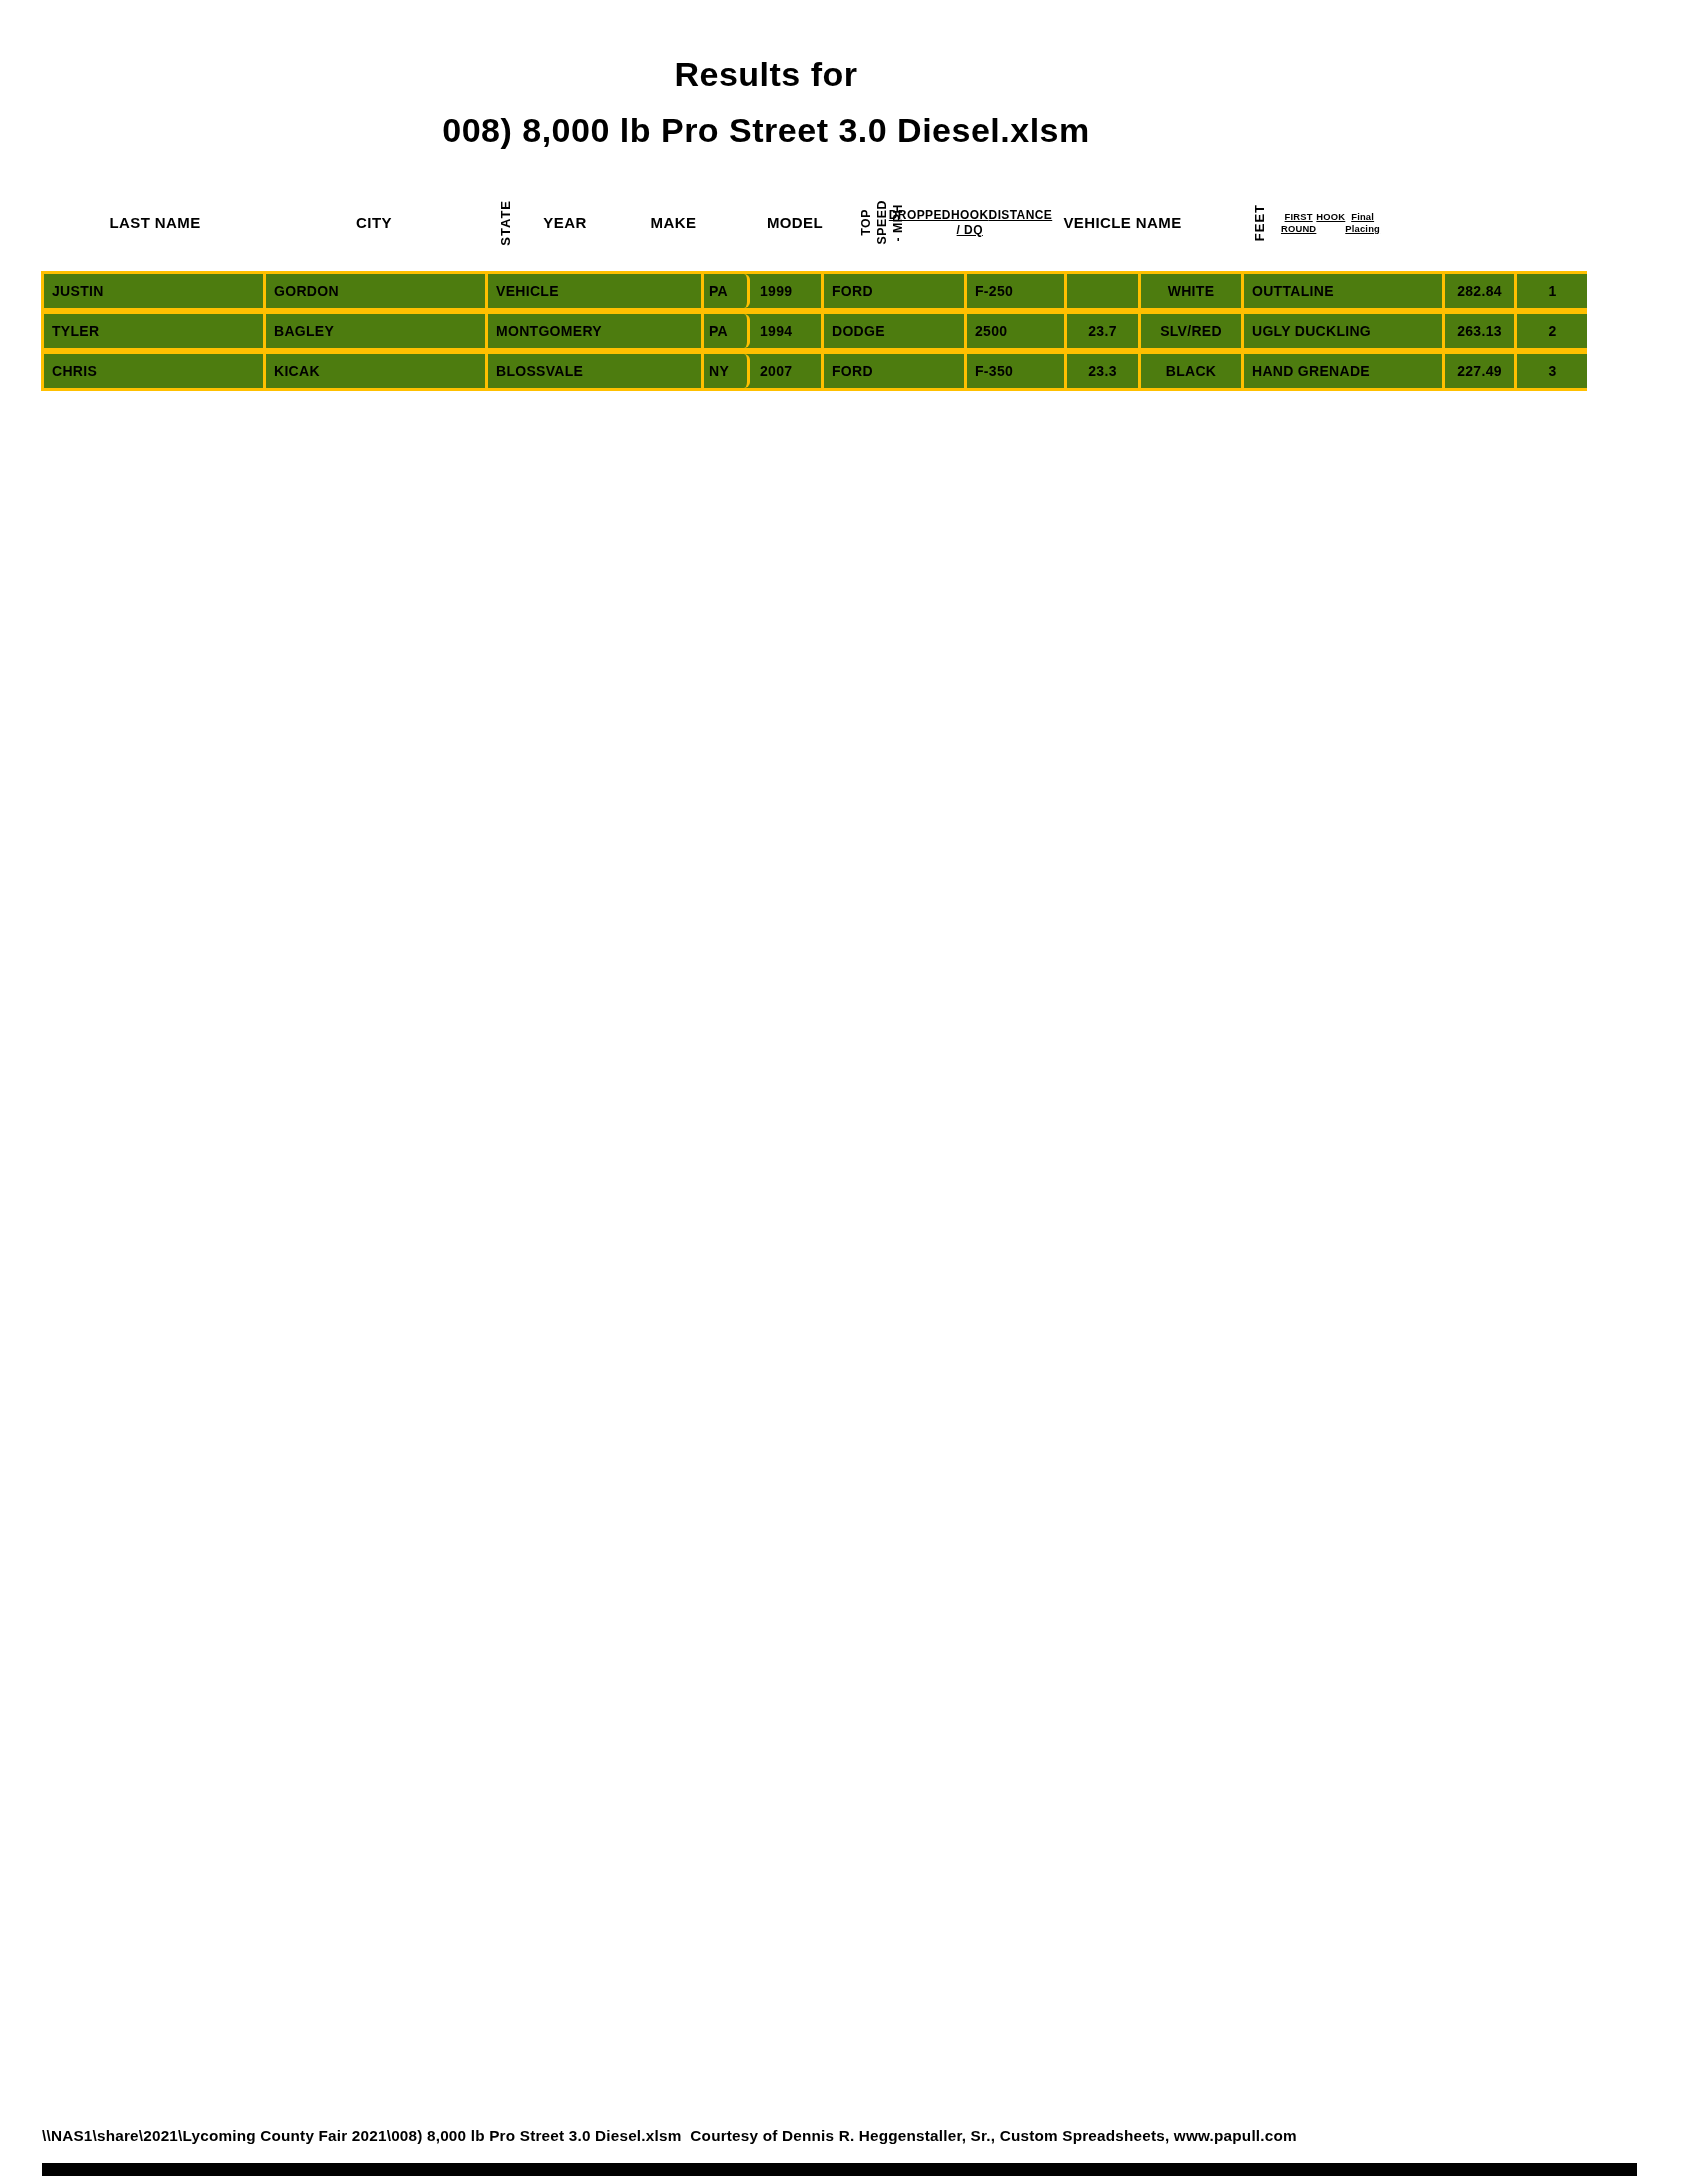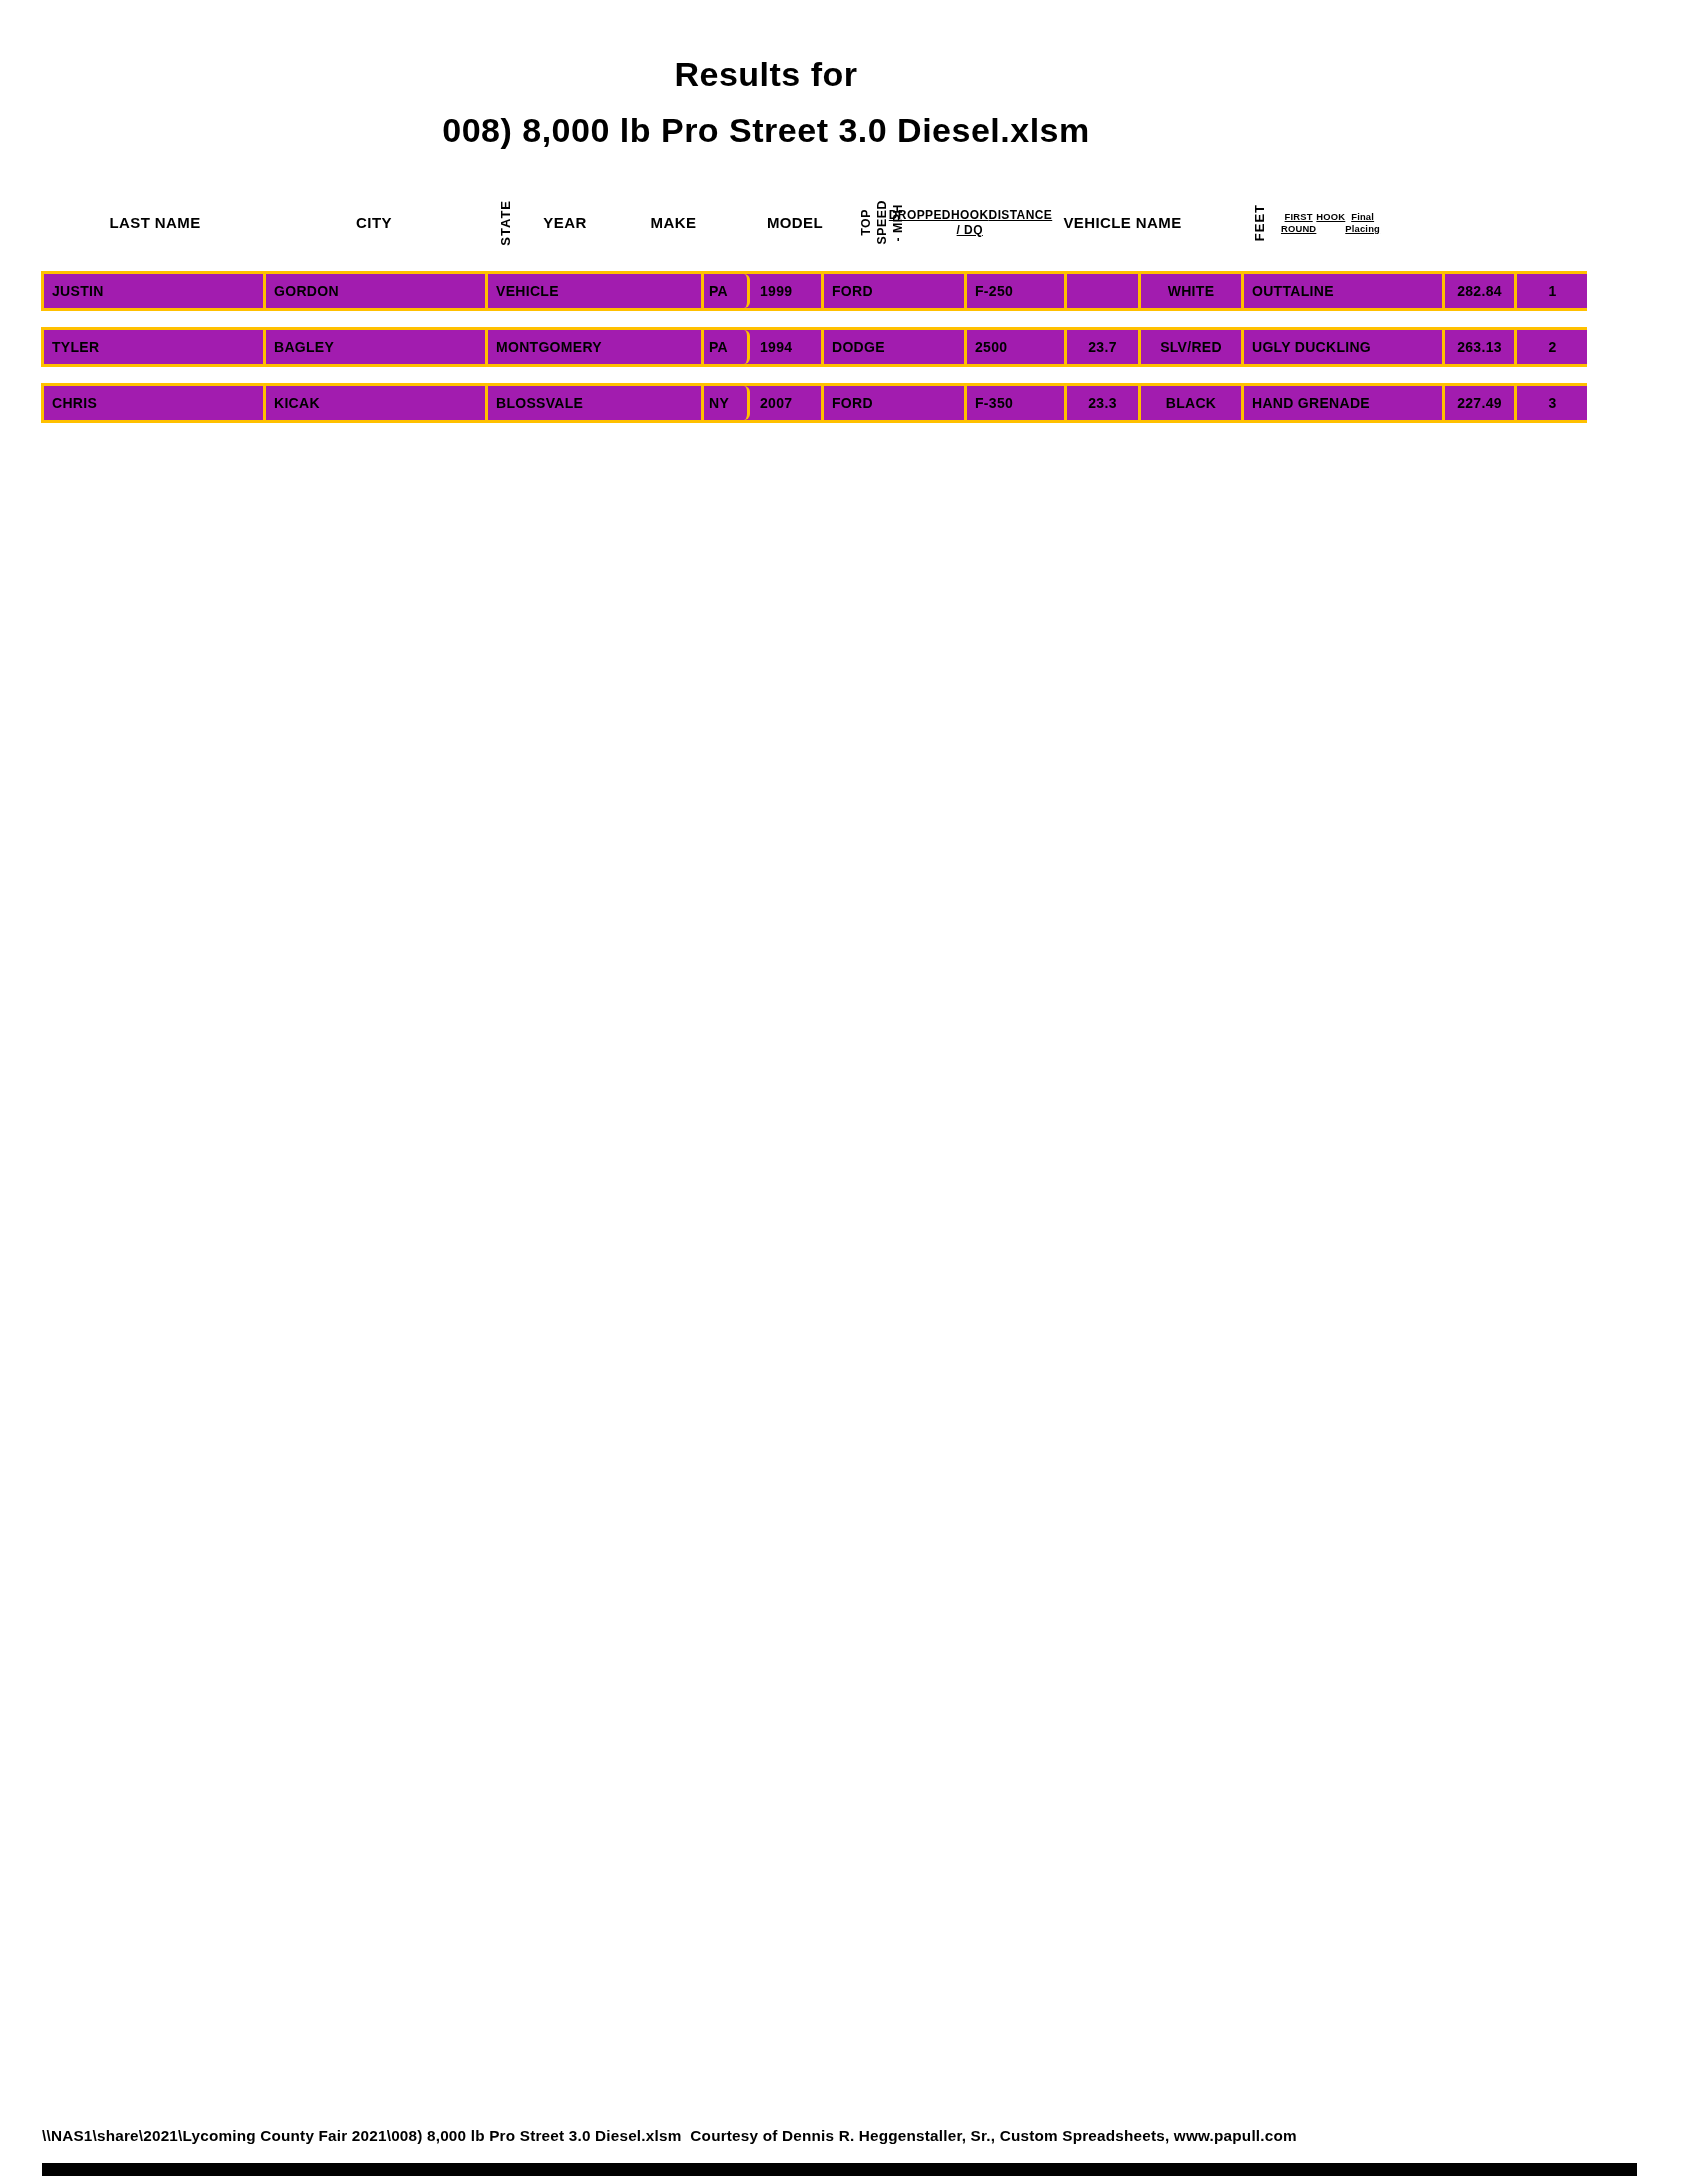--- a/index.html
+++ b/index.html
@@ -23,21 +23,21 @@
   .hc .stack{display:flex;flex-direction:row;line-height:17px;text-decoration:underline;}
   .hc.small{font-size:12px;}
   .hc.small .stack{line-height:15px;}
   .hc.tiny{font-size:9.4px;}
   .hc.tiny .stack{line-height:12px;letter-spacing:0.2px;}
   .vert{writing-mode:vertical-rl;transform:rotate(180deg);display:inline-block;
         font-weight:bold;letter-spacing:1px;}
   .vgroup{display:flex;flex-direction:row;align-items:center;gap:2px;}
   .vgroup .vert{font-size:12.4px;line-height:14px;letter-spacing:0.5px;}
 
-  .row{display:flex;height:40px;margin-bottom:16px;background:#a21caf;
+  .row{display:flex;height:40px;margin-bottom:0;background:#4d7c0f;
        border:3px solid #FFC000;border-right:none;box-sizing:border-box;}
   .cell{display:flex;align-items:center;justify-content:flex-start;
         border-right:3px solid #FFC000;box-sizing:border-box;flex:none;
         font-weight:bold;font-size:14px;letter-spacing:0.3px;
         padding:0 8px;white-space:nowrap;overflow:hidden;}
   .cell.center{justify-content:center;padding:0 2px;}
   .cell.nr{border-right:none;}
 
   
   .c0{width:222px;} .c1{width:222px;} .c2{width:216px;} .c3{width:46px;}

